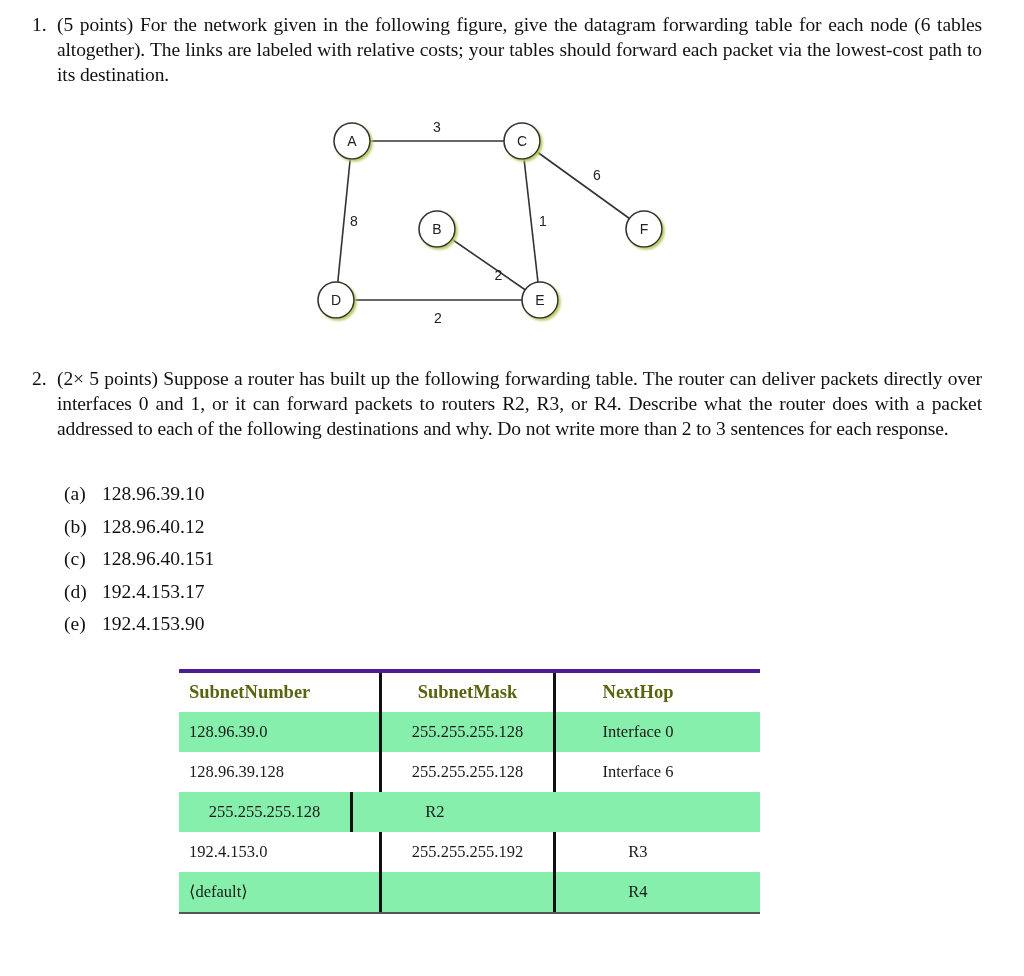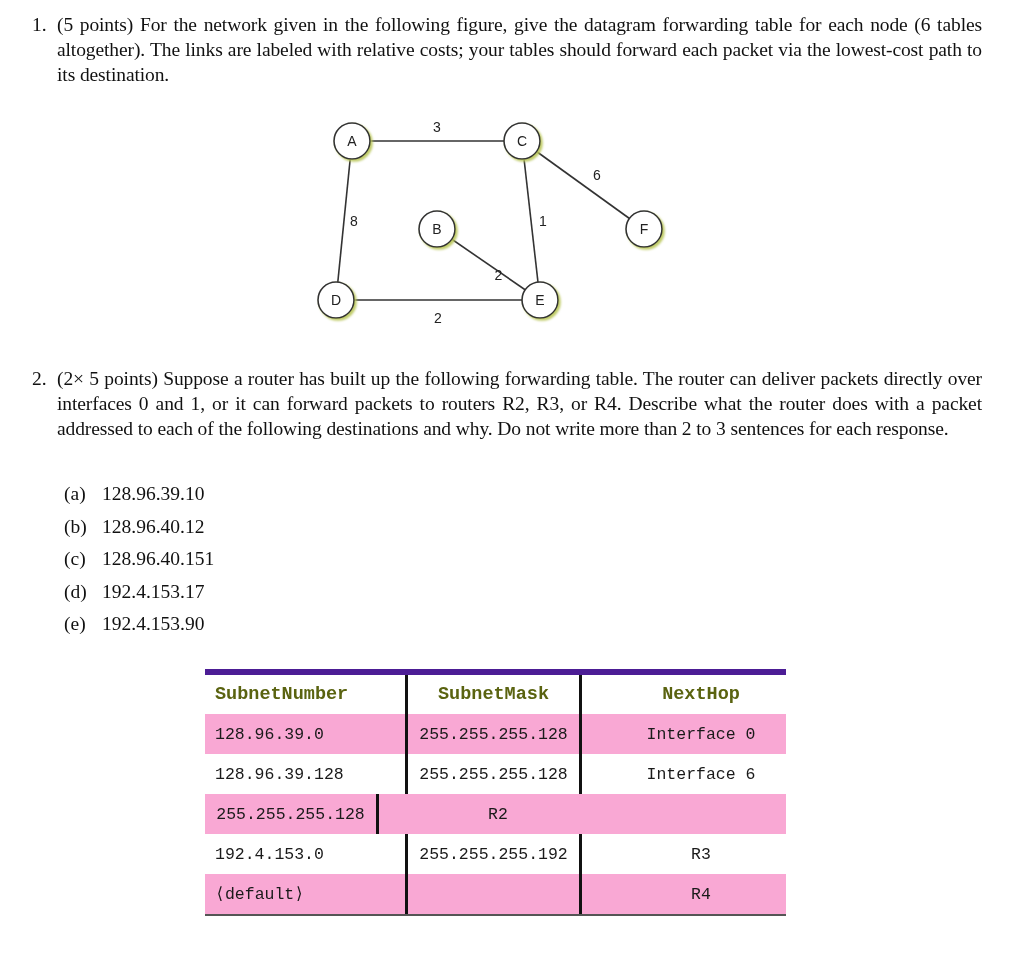--- a/index.html
+++ b/index.html
@@ -17,32 +17,32 @@
     .q .body { margin-left: 25px; text-align: justify; }
     #q1 { top: 12px; }
     #q2 { top: 366px; }
     .parts { position: absolute; left: 64px; top: 481px;
       font-family: "Liberation Serif", "DejaVu Serif", serif; font-size: 19.5px; }
     .part { height: 32.6px; line-height: 25px; display: flex; }
     .part .lbl { width: 38px; }
     svg.graph { position: absolute; left: 300px; top: 105px; }
     .node-label, .edge-label { font-family: "Liberation Sans", "DejaVu Sans", sans-serif; }
     .tbl {
-      position: absolute; left: 205px; top: 669px; width: 581px;
-      font-family: Liberation Mono, monospace;
-      border-top: 6px solid #4c1d95;
+      position: absolute; left: 179px; top: 669px; width: 581px;
+      font-family: Liberation Serif, serif;
+      border-top: 4px solid #4c1d95;
       border-bottom: 2px solid #555;
     }
     .tr { display: flex; height: 40px; align-items: center; }
-    .tr.shade { background: #f9a8d4; }
+    .tr.shade { background: #86efac; }
     .tr.head { height: 39px; }
     .td { height: 100%; display: flex; align-items: center; font-size: 16.5px; color: #1a1a1a; }
     .c1 { width: 203px; padding-left: 10px; box-sizing: border-box; border-right: 3px solid #111; }
     .c2 { width: 174px; justify-content: center; border-right: 3px solid #111; box-sizing: border-box; }
-    .c3 { width: 164px; justify-content: center; padding-left: 37px; }
+    .c3 { width: 164px; justify-content: center; }
     .head .td { font-weight: bold; color: #5a6310; font-size: 18.5px; }
   </style>
 </head>
 <body>
 
 <div class="q" id="q1">
   <span class="num">1.</span>
   <div class="body">(5 points) For the network given in the following figure, give the datagram forwarding table for each node (6 tables altogether). The links are labeled with relative costs; your tables should forward each packet via the lowest-cost path to its destination.</div>
 </div>
 

